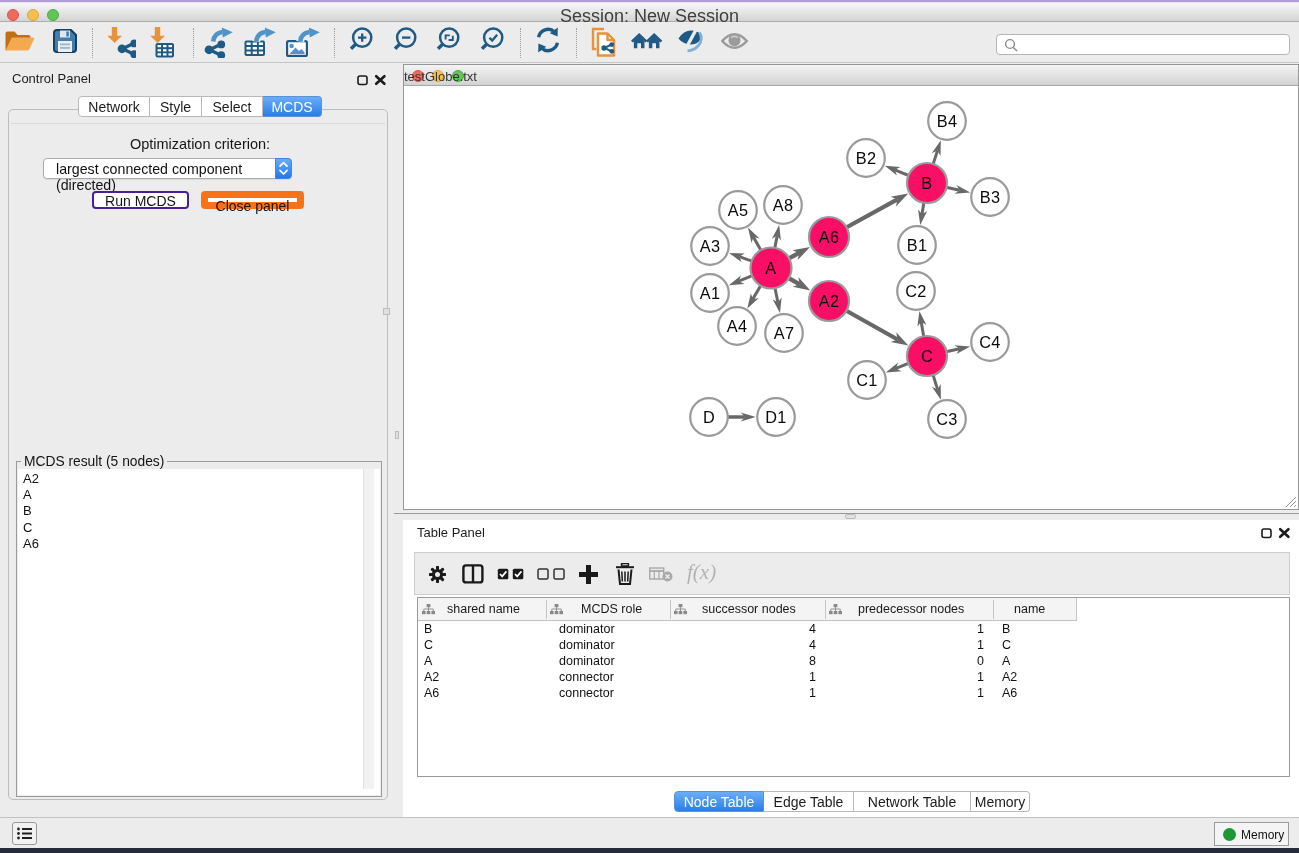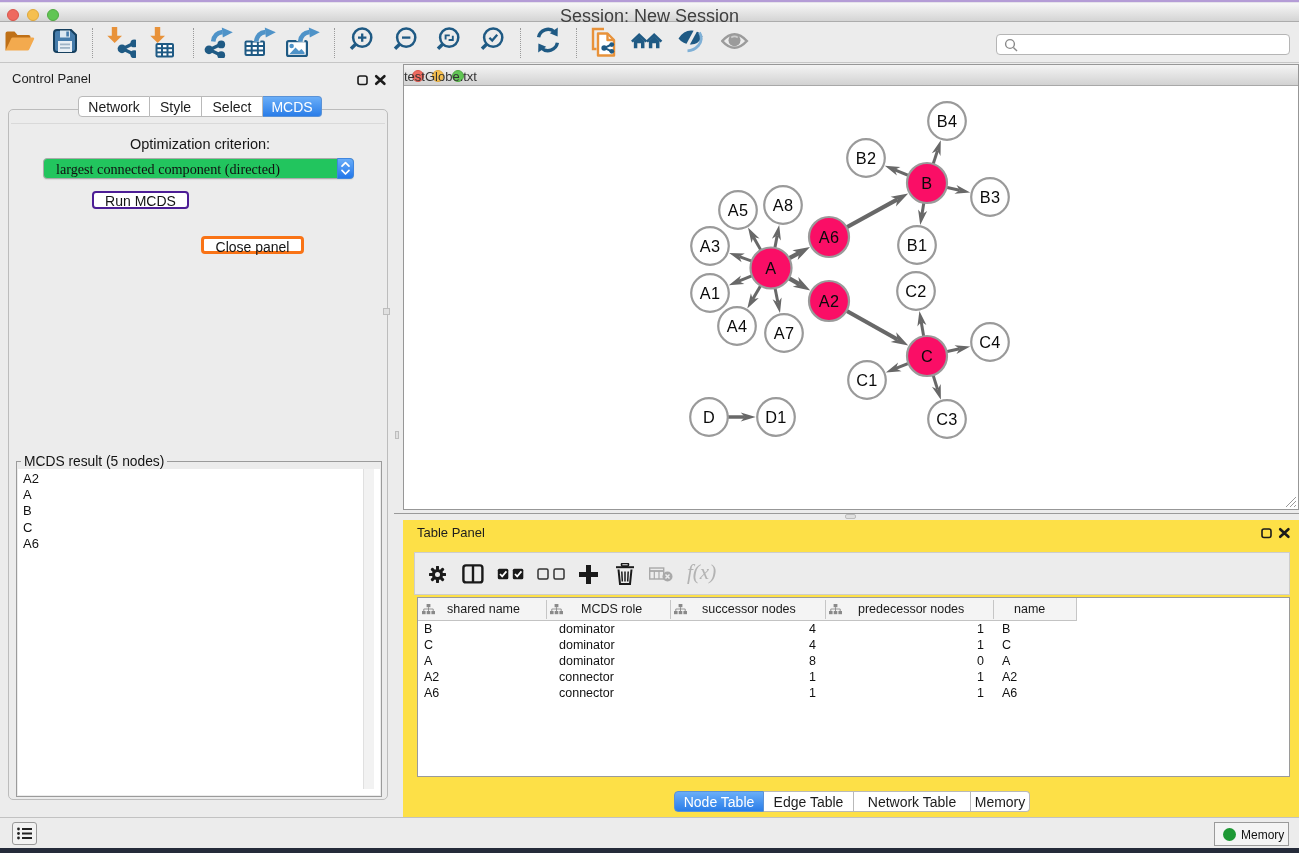--- a/index.html
+++ b/index.html
@@ -194,32 +194,32 @@
 
   <div class="abs" style="left:8px;top:46px;width:380px;height:691px;background:#ececec;border:1px solid #bcbcbc;border-radius:5px;"></div>
 
   <div class="abs" style="left:78px;top:33px;height:21px;white-space:nowrap;">
     <span class="tabbtn" style="border-left:1px solid #b9b9b9;border-radius:4px 0 0 4px;width:72px;">Network</span><span class="tabbtn" style="width:52px;">Style</span><span class="tabbtn" style="width:61px;">Select</span><span class="tabbtn tabsel" style="border-radius:0 4px 4px 0;width:59px;">MCDS</span>
   </div>
 
   <div class="abs" style="left:11px;top:60px;width:374px;height:330px;background:#ececec;border-top:1px solid #d9d9d9;"></div>
   <div class="abs" style="left:3px;top:73px;width:394px;text-align:center;font-size:14.5px;color:#161616;">Optimization criterion:</div>
 
-  <div class="abs" style="left:43px;top:95px;width:311px;height:21px;background:#22c55e;border:1px solid #ababab;border-radius:4px;box-shadow:0 1px 1px rgba(0,0,0,0.08);font-family:Liberation Serif, serif;">
+  <div class="abs" style="left:43px;top:95px;width:249px;height:21px;background:#ffffff;border:1px solid #ababab;border-radius:4px;box-shadow:0 1px 1px rgba(0,0,0,0.08);">
     <div class="abs" style="left:12px;top:1.5px;font-size:14.2px;color:#111111;">largest connected component (directed)</div>
     <div class="abs" style="right:-1px;top:-1px;width:17px;height:21px;background:linear-gradient(#68acf8,#2277ea);border-radius:0 4px 4px 0;border:1px solid #3f86df;">
       <svg width="11" height="15" style="position:absolute;left:2px;top:2px;">
           <path d="M2 5.2 L5.5 1.6 L9 5.2" fill="none" stroke="#ffffff" stroke-width="1.7" stroke-linecap="round" stroke-linejoin="round"></path>
           <path d="M2 9.4 L5.5 13 L9 9.4" fill="none" stroke="#ffffff" stroke-width="1.7" stroke-linecap="round" stroke-linejoin="round"></path>
         </svg>
     </div>
   </div>
 
   <div class="abs" style="left:92px;top:128px;width:97px;height:18px;background:#ffffff;border:2px solid #4c1d95;border-radius:4px;text-align:center;font-size:14px;color:#141414;line-height:16px;">Run MCDS</div>
-  <div class="abs" style="left:201px;top:128px;width:103px;height:18px;background:#ffffff;border:3px solid #f97316;border-radius:4px;text-align:center;font-size:14px;color:#141414;line-height:16px;margin-top:45px;">Close panel</div>
+  <div class="abs" style="left:201px;top:128px;width:103px;height:18px;background:#ffffff;border:7px solid #f97316;border-radius:4px;text-align:center;font-size:14px;color:#141414;line-height:16px;">Close panel</div>
 
   <div class="abs" style="left:16px;top:398px;width:366px;height:336px;border:1px solid #9b9b9b;">
     <div class="abs" style="left:4px;top:-8px;background:#ececec;padding:0 3px;font-size:13.8px;color:#141414;">MCDS result (5 nodes)</div>
     <div class="abs" style="left:1px;top:7px;width:362px;height:326px;background:#ffffff;"></div>
     <div class="abs" style="left:346px;top:7px;width:11px;height:320px;background:#f2f2f2;border-left:1px solid #e0e0e0;"></div>
     <div class="abs" style="left:6px;top:9px;font-size:13px;color:#111111;line-height:16.2px;">A2<br>A<br>B<br>C<br>A6</div>
   </div>
 </div>
 
 <div class="abs" style="left:403px;top:64px;width:896px;height:446px;border:1px solid #979797;background:#ffffff;">
@@ -314,21 +314,21 @@
 <text x="372" y="337.5" text-anchor="middle" font-family="Liberation Sans, sans-serif" font-size="16.3px" letter-spacing="0.4" fill="#0a0a0a">D1</text>
 <circle cx="543" cy="334" r="18.8" fill="#ffffff" stroke="#9a9a9a" stroke-width="2.2"></circle>
 <text x="543" y="339.5" text-anchor="middle" font-family="Liberation Sans, sans-serif" font-size="16.3px" letter-spacing="0.4" fill="#0a0a0a">C3</text>
 </svg>
 
 <div class="abs" style="left:394px;top:513px;width:905px;height:1px;background:#9a9a9a;"></div>
 <div class="abs" style="left:845px;top:514px;width:11px;height:5px;background:#e0e0e0;border:1px solid #bdbdbd;border-radius:2px;"></div>
 <div class="abs" style="left:383px;top:308px;width:7px;height:7px;background:#e0e0e0;border:1px solid #bdbdbd;"></div>
 <div class="abs" style="left:395px;top:431px;width:4px;height:8px;background:#e0e0e0;border:1px solid #bdbdbd;"></div>
 
-<div class="abs" style="left:403px;top:520px;width:896px;height:297px;background:#fde047;">
+<div class="abs" style="left:403px;top:520px;width:896px;height:297px;background:#ffffff;">
   <div class="abs" style="left:14px;top:5px;font-size:13px;color:#1d1d1d;">Table Panel</div>
   <svg width="12" height="11" style="position:absolute;left:858px;top:8px;">
       <rect x="1" y="1" width="9" height="8.5" rx="2" fill="none" stroke="#1b1b1b" stroke-width="1.6"></rect>
     </svg>
   <svg width="13" height="12" style="position:absolute;left:875px;top:7px;">
       <path d="M2.2 2.2 L10.4 9.8 M10.4 2.2 L2.2 9.8" stroke="#1b1b1b" stroke-width="2.6" stroke-linecap="round"></path>
     </svg>
 
   <div class="abs" style="left:11px;top:32px;width:876px;height:43px;background:#ececec;border:1px solid #cdcdcd;">
 <svg width="17" height="17" viewBox="0 0 17 17" style="position:absolute;left:14px;top:13px;">

